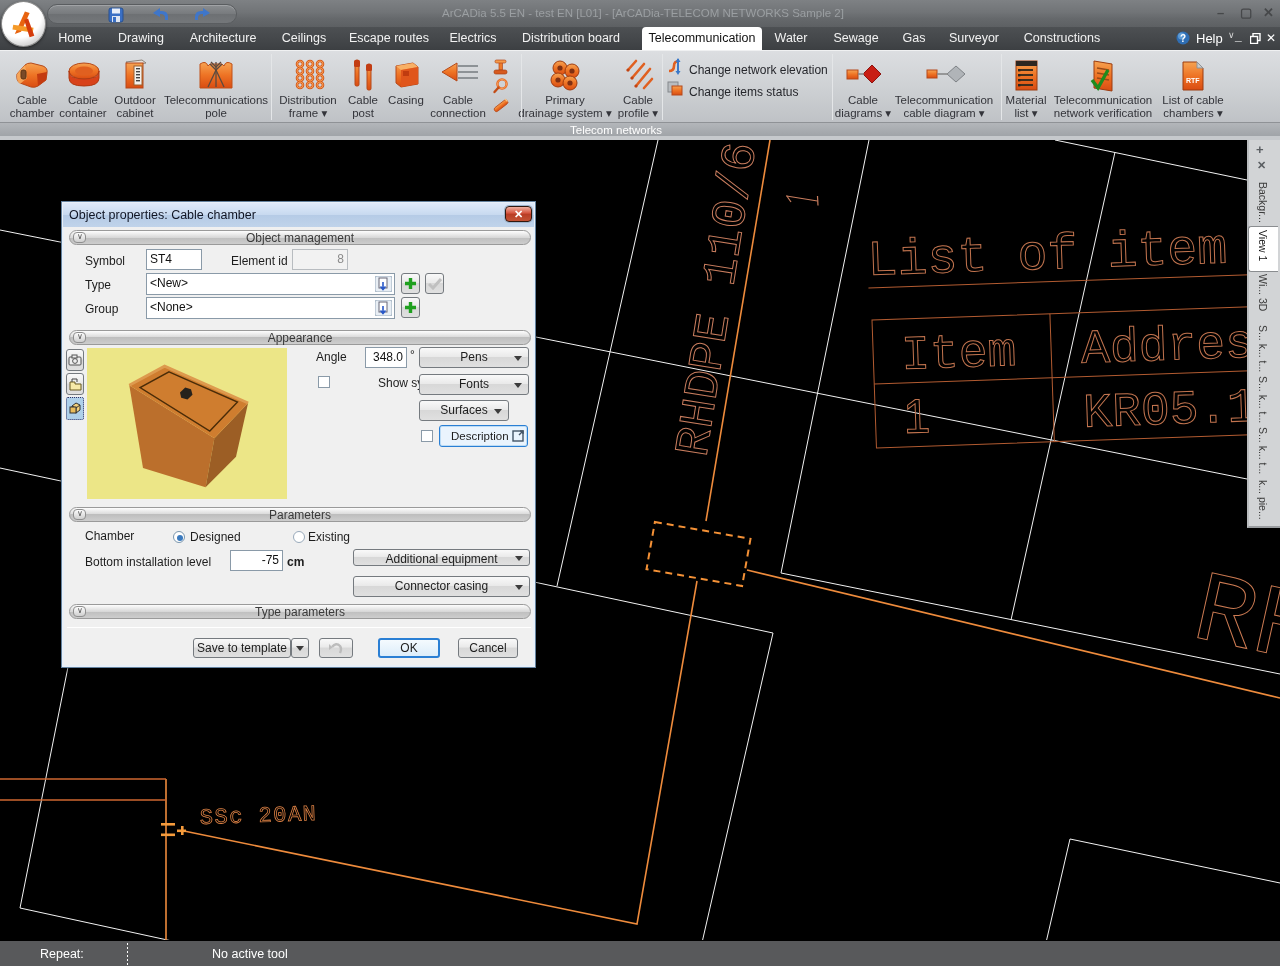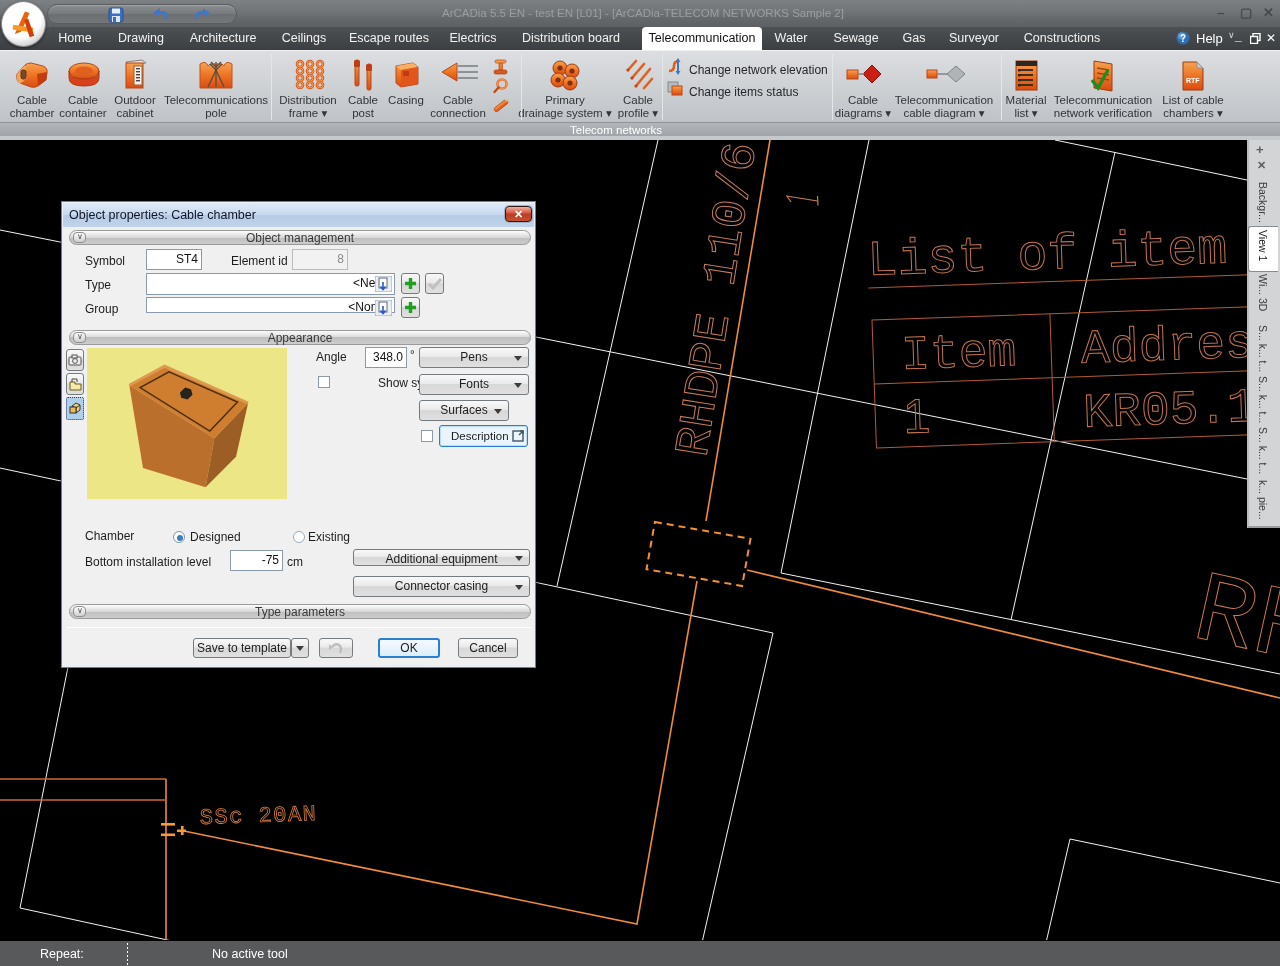--- a/index.html
+++ b/index.html
@@ -68,21 +68,21 @@
     color:#fff; font-size:11px; font-weight:bold; text-align:center; line-height:14px;
     box-shadow:0 0 0 1px #9db4cc; }
   .secbar { position:absolute; left:7px; width:462px; height:15px; border-radius:8px;
     background:linear-gradient(#fdfdfd,#d8d8d8 50%,#bebebe 50%,#cdcdcd); border:1px solid #9a9a9a;
     font-size:12px; color:#3a3a3a; text-align:center; line-height:14px; }
   .secbtn { position:absolute; left:3px; top:1px; width:13px; height:11px; border-radius:4px;
     background:linear-gradient(#fcfcfc,#cfcfcf); border:1px solid #8f8f8f; }
   .secbtn:after { content:"\2228"; position:absolute; left:3px; top:-3px; font-size:8px; color:#555; }
   .dlbl { position:absolute; font-size:12px; color:#1d1d1d; white-space:nowrap; }
   .dinput { position:absolute; background:#fff; border:1px solid #8a9aa8; font-size:12px; color:#111;
-    padding:2px 3px; line-height:15px;text-align:right; }
+    padding:2px 3px; line-height:15px; }
   .dinput.gray { background:#f2f2f2; border-color:#b8bcc0; color:#8a8a8a; text-align:right; }
   .dbtn { position:absolute; border:1px solid #757a7f; border-radius:3px;
     background:linear-gradient(#f9f9f9,#eaeaea 45%,#d8d8d8 50%,#e0e0e0);
     font-size:12px; color:#1d1d1d; text-align:center; }
   .drop { position:absolute; right:6px; top:50%; margin-top:-2px; width:0; height:0;
     border-left:4px solid transparent; border-right:4px solid transparent; border-top:5px solid #3c3c3c; }
   .chk { position:absolute; width:12px; height:12px; background:#fff; border:1px solid #8a9aa8; }
 </style>
 </head>
 <body>
@@ -471,21 +471,21 @@
     <svg width="13" height="13" viewBox="0 0 13 13" style="margin-top:3px;">
         <path d="M6.5 1 L6.5 12 M1 6.5 L12 6.5" stroke="#1fa01f" stroke-width="3.4"></path>
       </svg>
   </div>
   <div class="dbtn" style="left:363px;top:71px;width:19px;height:21px;">
     <svg width="14" height="12" viewBox="0 0 14 12" style="margin-top:4px;">
         <path d="M1 6 L5 10 L13 1" stroke="#c0c0c0" stroke-width="3" fill="none"></path>
       </svg>
   </div>
   <div class="dlbl" style="left:23px;top:100px;">Group</div>
-  <div class="dinput" style="left:84px;top:95px;width:249px;height:16px;">&lt;None&gt;
+  <div class="dinput" style="left:84px;top:95px;width:249px;height:22px;">&lt;None&gt;
     <svg style="position:absolute;right:2px;top:2px;" width="17" height="16" viewBox="0 0 17 16">
       <rect x="0" y="0" width="17" height="16" rx="2" fill="#e8eef4" stroke="#9ab"></rect>
       <rect x="4" y="2" width="8" height="10" fill="#fff" stroke="#667"></rect>
       <path d="M8 6 L8 13 M5.5 10.5 L8 13.5 L10.5 10.5" stroke="#2858c8" stroke-width="1.6" fill="none"></path>
     </svg>
   </div>
   <div class="dbtn" style="left:339px;top:95px;width:19px;height:21px;">
     <svg width="13" height="13" viewBox="0 0 13 13" style="margin-top:3px;">
         <path d="M6.5 1 L6.5 12 M1 6.5 L12 6.5" stroke="#1fa01f" stroke-width="3.4"></path>
       </svg>
@@ -531,29 +531,30 @@
   <div class="dbtn" style="left:357px;top:172px;width:110px;height:21px;line-height:19px;">Fonts<i class="drop"></i></div>
   <div class="dbtn" style="left:357px;top:198px;width:90px;height:21px;line-height:19px;">Surfaces<i class="drop"></i></div>
   <div class="chk" style="left:359px;top:228px;"></div>
   <div class="dbtn" style="left:377px;top:223px;width:89px;height:22px;line-height:20px;border:1px solid #2a7fd4;background:#eaf4fd;box-shadow:inset 0 0 0 1px #bcdcf5;font-size:11.5px;text-align:left;padding-left:11px;">Description
     <svg style="position:absolute;right:3px;top:4px;" width="12" height="12" viewBox="0 0 12 12">
         <rect x="1" y="1" width="10" height="10" fill="none" stroke="#456" stroke-width="1.4"></rect>
         <path d="M7 5 L11 1 M8 1 L11 1 L11 4" stroke="#456" stroke-width="1.4" fill="none"></path>
       </svg>
   </div>
 
+  <div class="secbar" style="top:305px;">Parameters<div class="secbtn"></div></div>
   <div class="dlbl" style="left:23px;top:327px;">Chamber</div>
   <div style="position:absolute;left:111px;top:329px;width:12px;height:12px;border-radius:50%;background:#fff;border:1px solid #7a96ad;"></div>
   <div style="position:absolute;left:114.5px;top:332.5px;width:6px;height:6px;border-radius:50%;background:#3a7abf;"></div>
   <div class="dlbl" style="left:128px;top:328px;">Designed</div>
   <div style="position:absolute;left:231px;top:329px;width:12px;height:12px;border-radius:50%;background:#fff;border:1px solid #9ab;"></div>
   <div class="dlbl" style="left:246px;top:328px;">Existing</div>
   <div class="dlbl" style="left:23px;top:353px;">Bottom installation level</div>
   <div class="dinput" style="left:168px;top:348px;width:53px;height:21px;text-align:right;">-75</div>
-  <div class="dlbl" style="left:225px;top:353px;">cm</div>
+  <div class="dlbl" style="left:225px;top:353px;font-weight:bold;">cm</div>
   <div class="dbtn" style="left:291px;top:347px;width:177px;height:17px;line-height:19px;">Additional equipment<i class="drop"></i></div>
   <div class="dbtn" style="left:291px;top:374px;width:177px;height:21px;line-height:19px;">Connector casing<i class="drop"></i></div>
 
   <div class="secbar" style="top:402px;">Type parameters<div class="secbtn"></div></div>
   <div style="position:absolute;left:5px;top:425px;width:464px;height:1px;background:#cfcfcf;border-bottom:1px solid #fff;"></div>
 
   <div class="dbtn" style="left:131px;top:436px;width:98px;height:20px;line-height:18px;">Save to template</div>
   <div class="dbtn" style="left:229px;top:436px;width:18px;height:20px;">
       <i class="drop" style="right:4px;"></i>
     </div>

